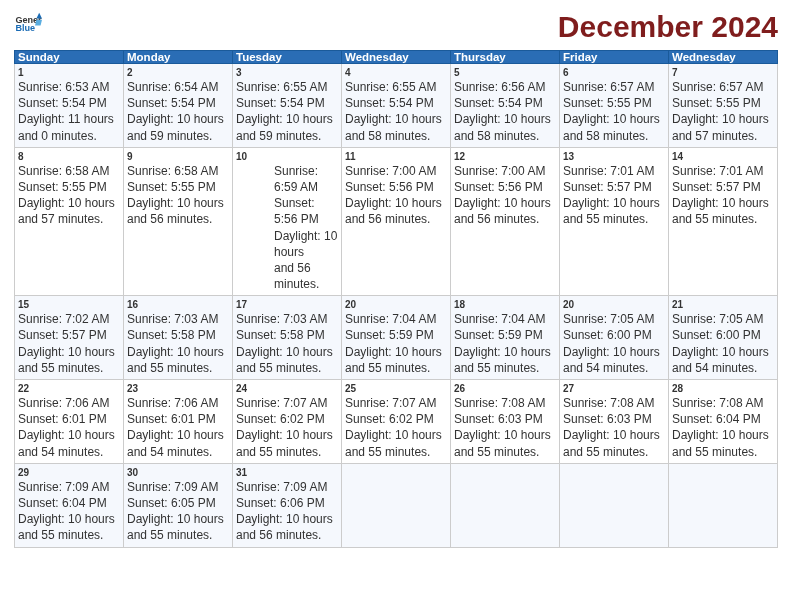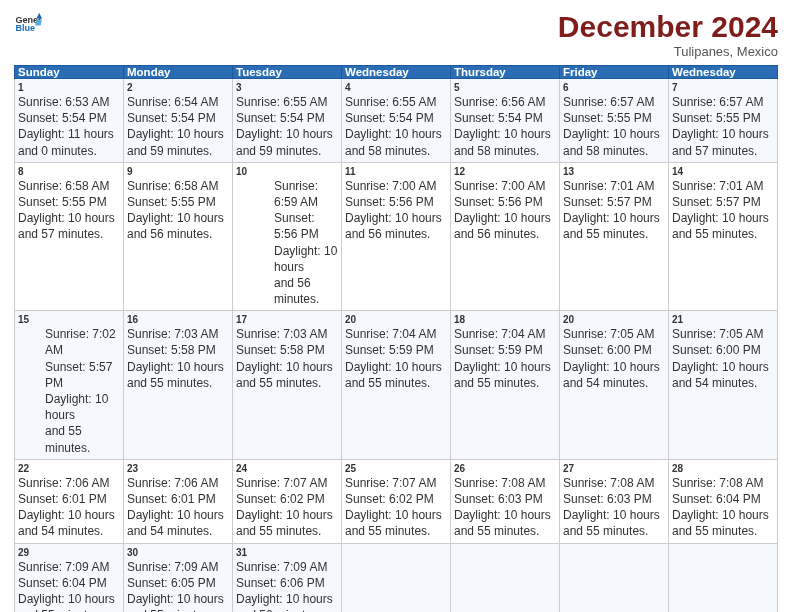--- a/index.html
+++ b/index.html
@@ -89,21 +89,20 @@
     <div class="logo">
       <svg class="logo-icon" viewBox="0 0 40 40">
         <text x="2" y="18" font-size="13" font-weight="bold" fill="#333" font-family="Arial">General</text>
         <text x="2" y="30" font-size="13" font-weight="bold" fill="#1a6bb5" font-family="Arial">Blue</text>
         <polygon points="32,12 40,12 36,4" fill="#1a6bb5"></polygon>
         <polygon points="32,14 40,14 38,22 30,22" fill="#5aade0"></polygon>
       </svg>
     </div>
     <div class="title-block">
       <div class="month-title">December 2024</div>
-      <div class="subtitle">Tulipanes, Mexico</div>
     </div>
   </div>
 
   <table>
     <thead>
       <tr id="thead-row">
           <th>Sunday</th>
           <th>Monday</th>
           <th>Tuesday</th>
           <th>Wednesday</th>
@@ -211,21 +210,21 @@
             <span class="day-num">14</span>
             <div class="day-info" style="white-space: pre-line;">Sunrise: 7:01 AM
 Sunset: 5:57 PM
 Daylight: 10 hours
 and 55 minutes.</div>
           </td>
         </tr>
         <tr>
           <td>
             <span class="day-num">15</span>
-            <div class="day-info" style="white-space: pre-line; margin-left: 27px;">Sunrise: 7:02 AM
+            <div class="day-info" style="white-space: pre-line;">Sunrise: 7:02 AM
 Sunset: 5:57 PM
 Daylight: 10 hours
 and 55 minutes.</div>
           </td>
           <td>
             <span class="day-num">16</span>
             <div class="day-info" style="white-space: pre-line;">Sunrise: 7:03 AM
 Sunset: 5:58 PM
 Daylight: 10 hours
 and 55 minutes.</div>

